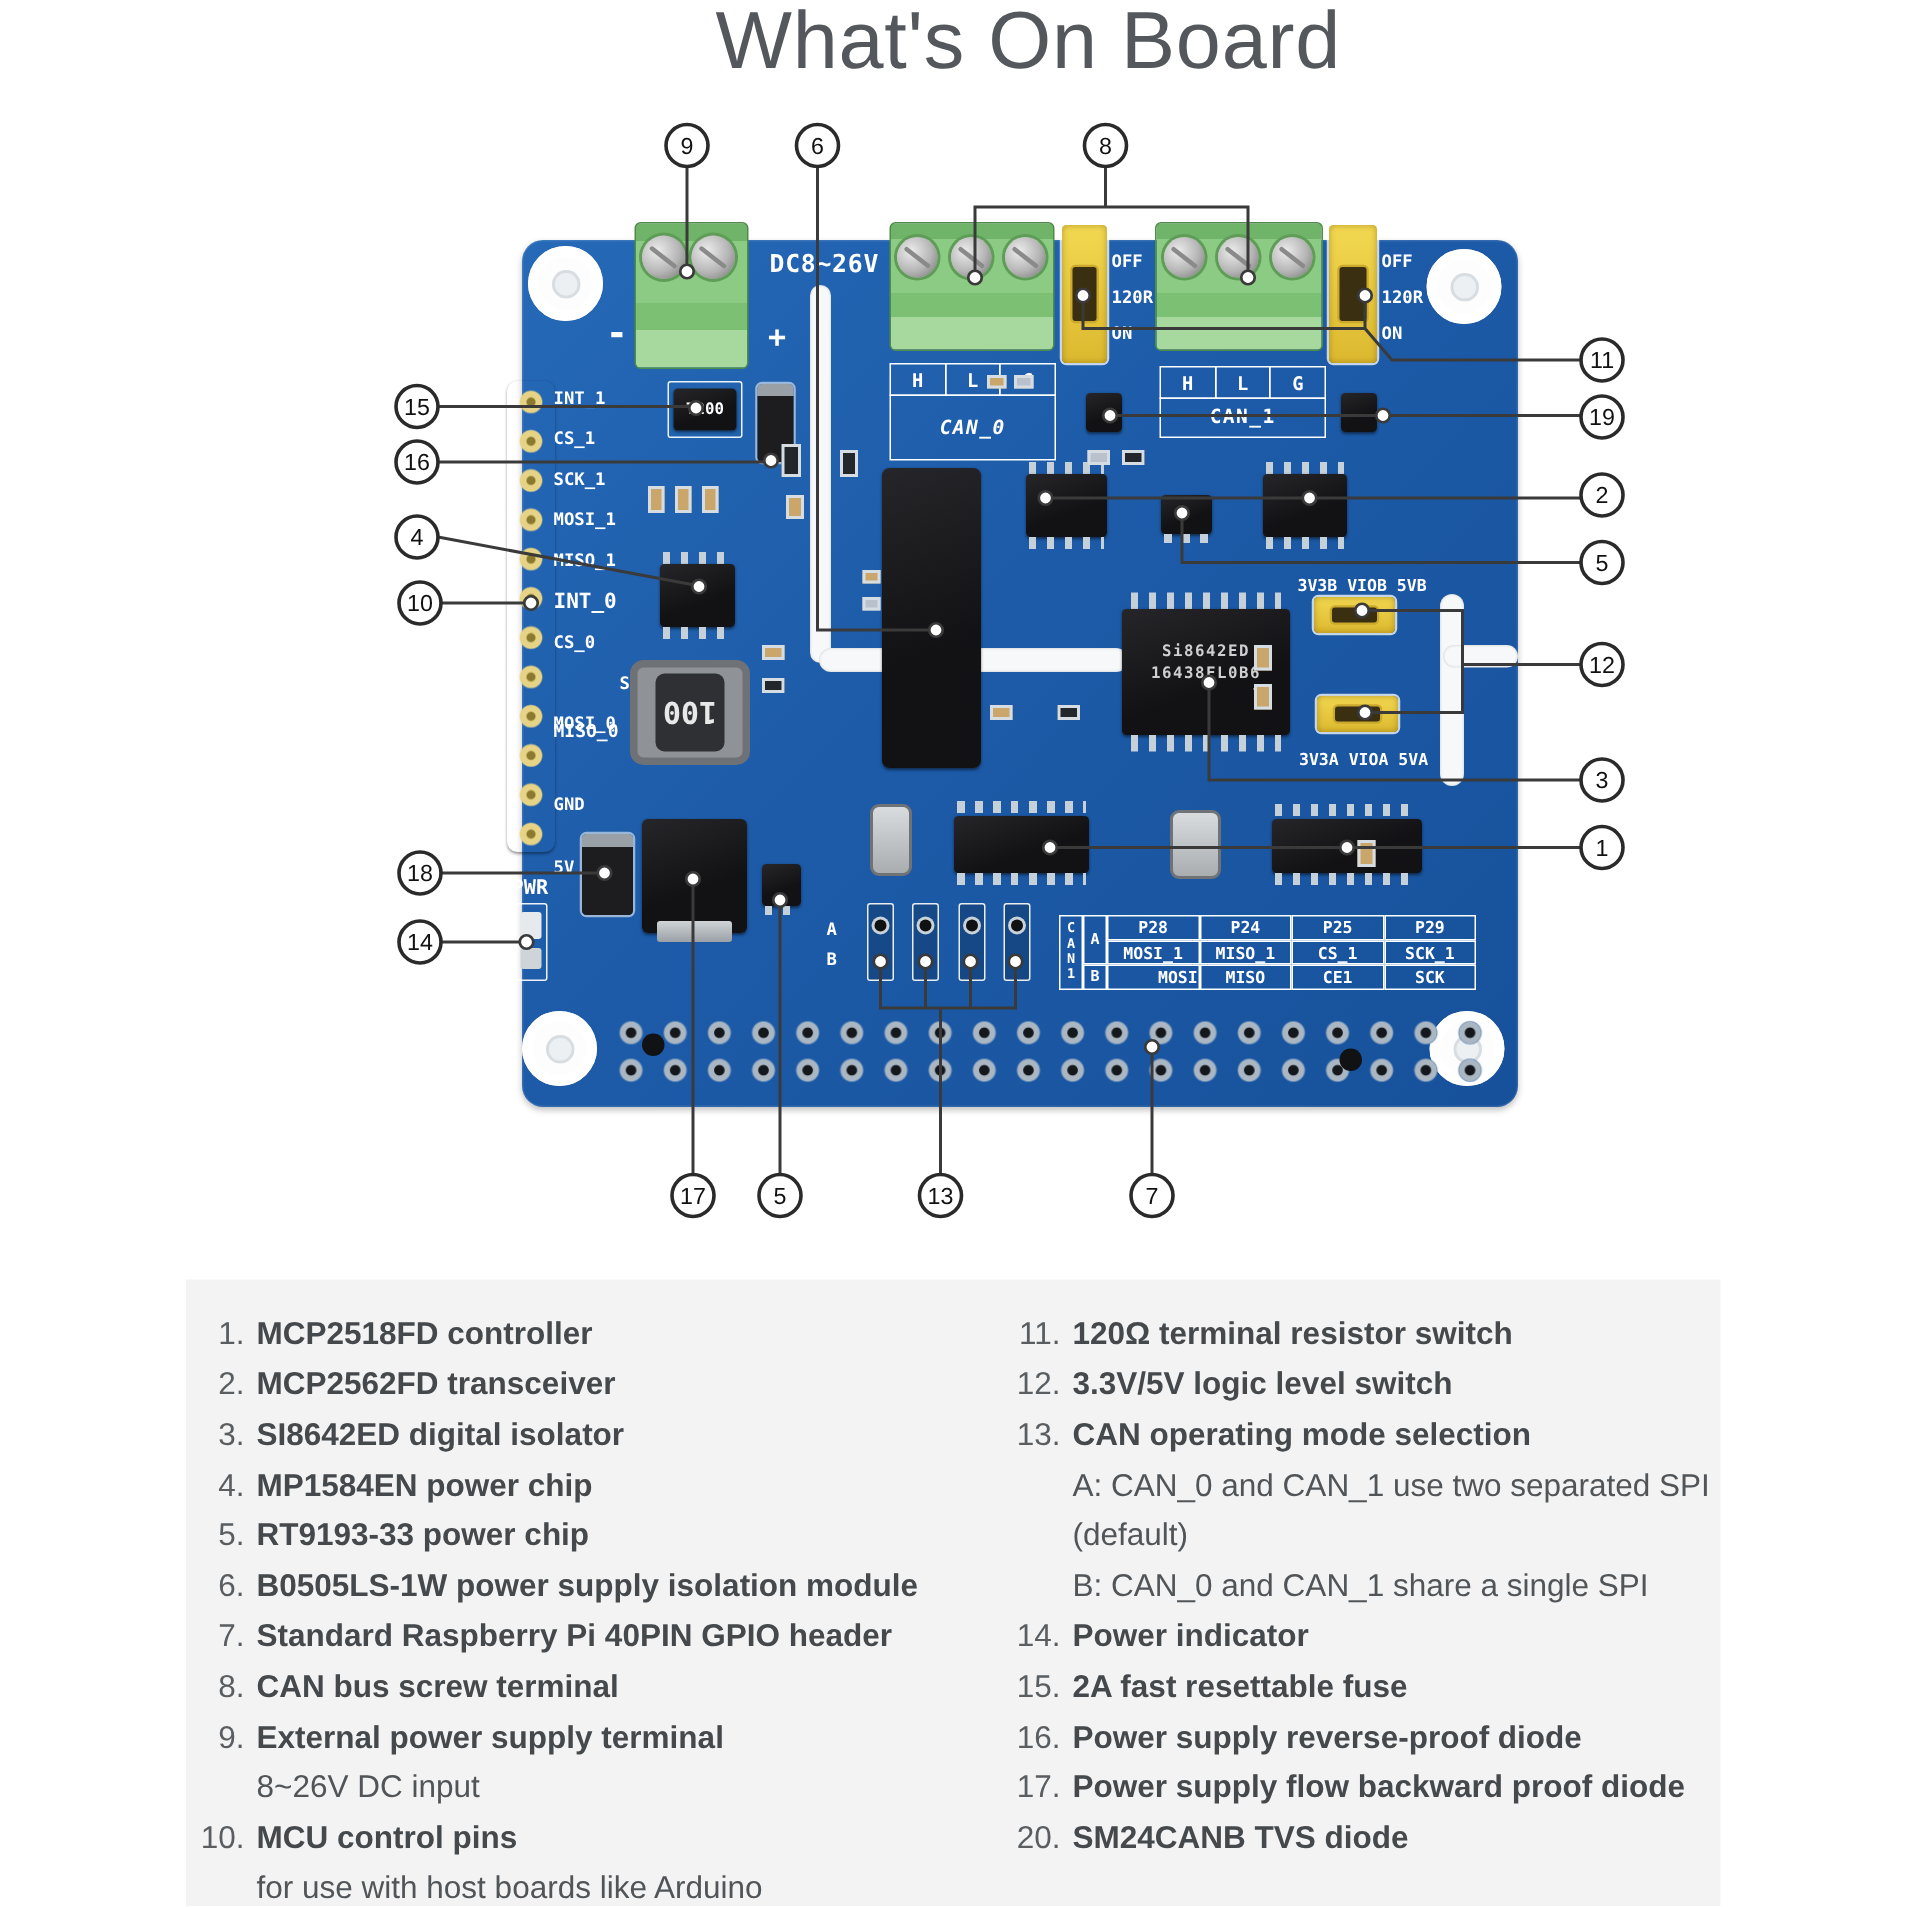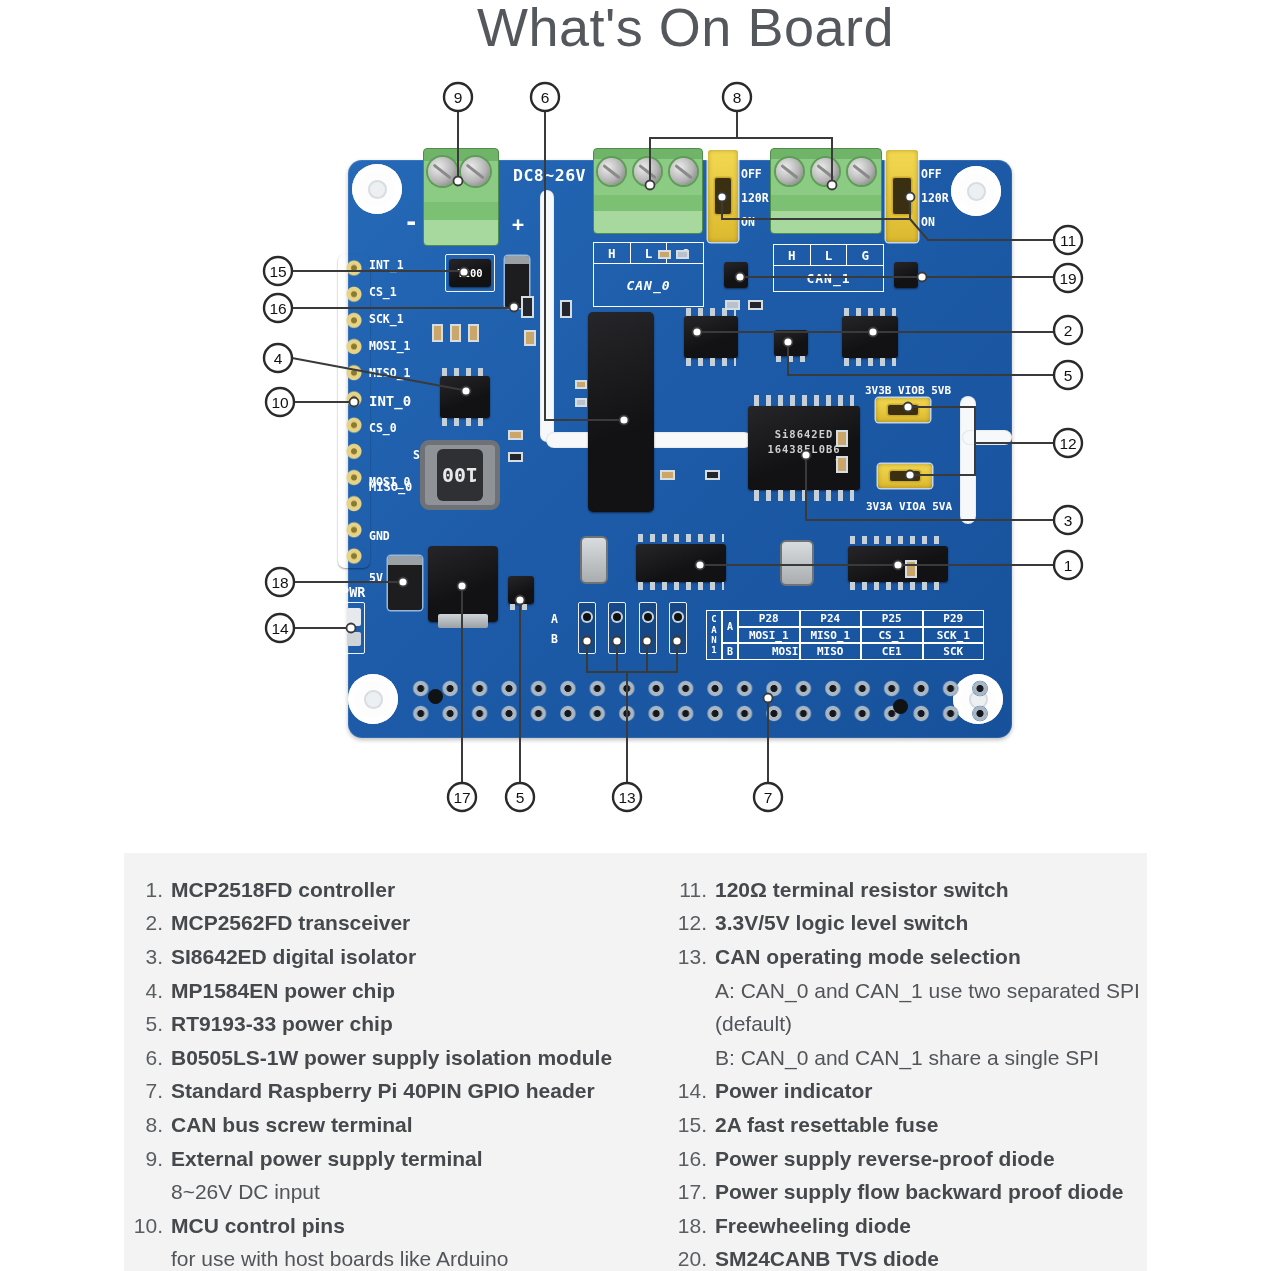--- a/index.html
+++ b/index.html
@@ -472,23 +472,19 @@
         </div>
         <div class="l-row">
           <div class="l-num">16.</div>
           <div class="l-main">Power supply reverse-proof diode</div>
         </div>
         <div class="l-row">
           <div class="l-num">17.</div>
           <div class="l-main">Power supply flow backward proof diode</div>
         </div>
         <div class="l-row">
-          <div class="l-num">18.</div>
-          <div class="l-main">Freewheeling diode</div>
-        </div>
-        <div class="l-row">
           <div class="l-num">20.</div>
           <div class="l-main">SM24CANB TVS diode</div>
         </div>
       </div>
   </div>
 
 </div>
 
 </body></html>

